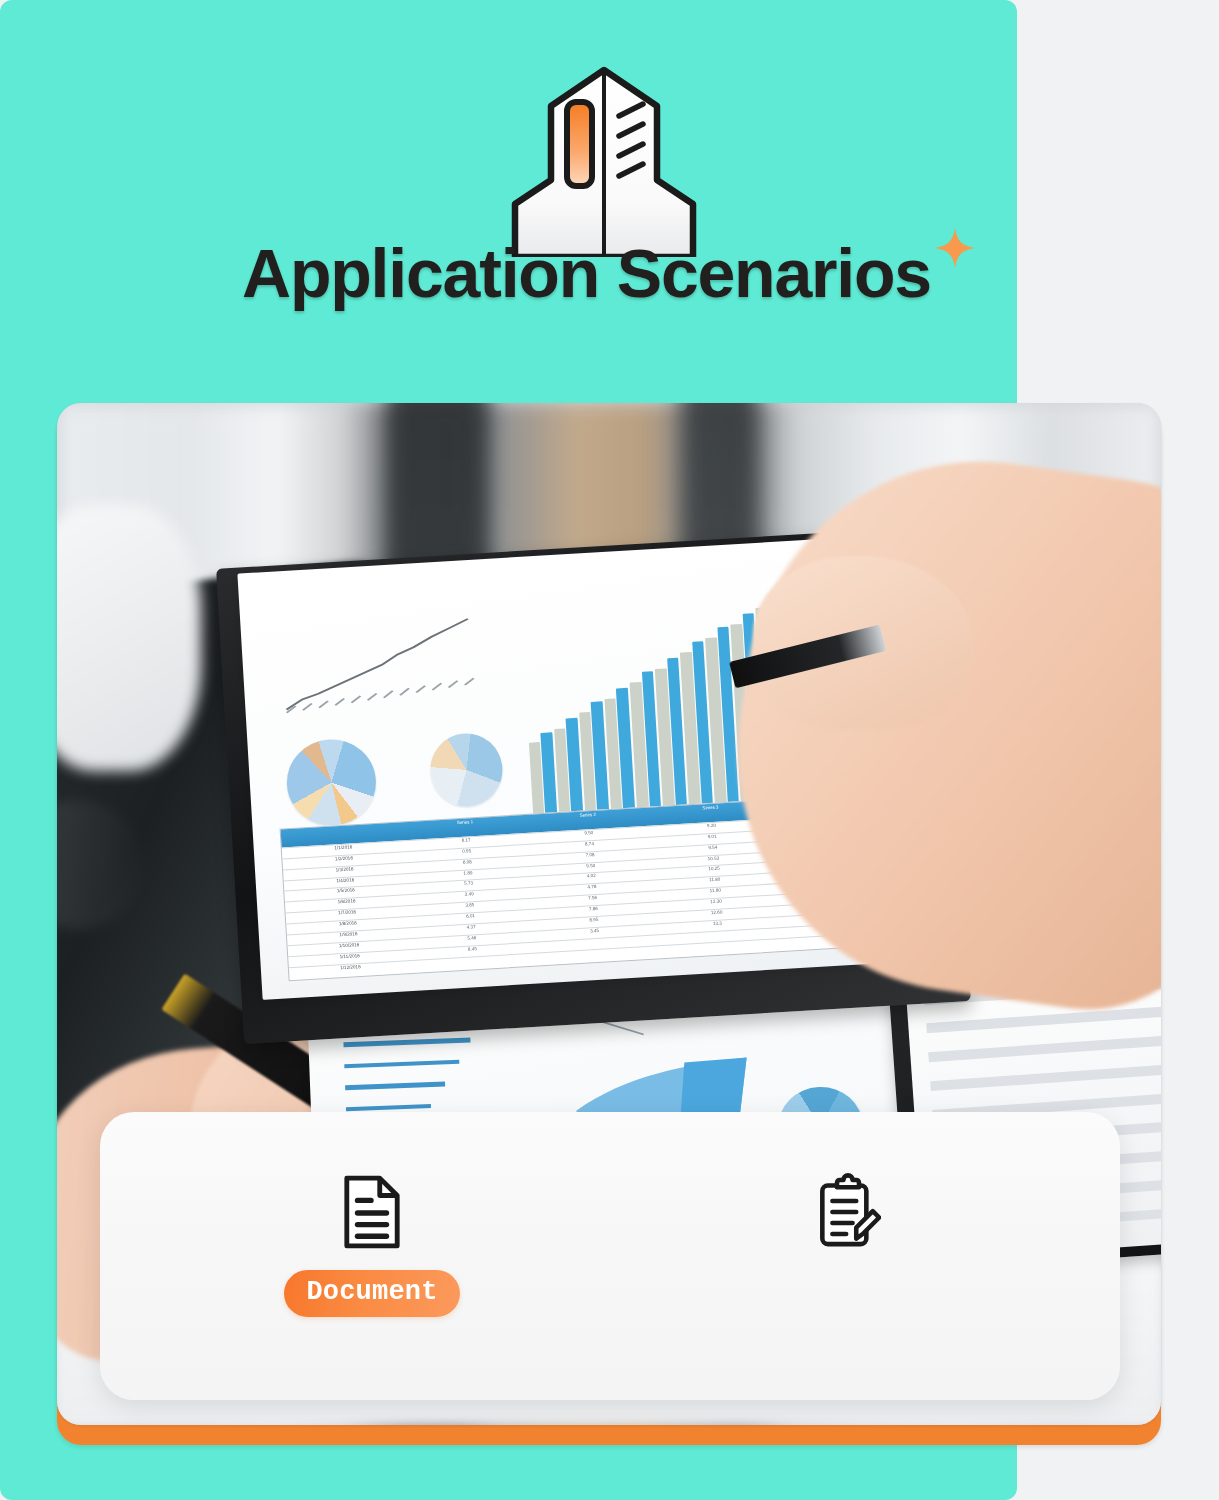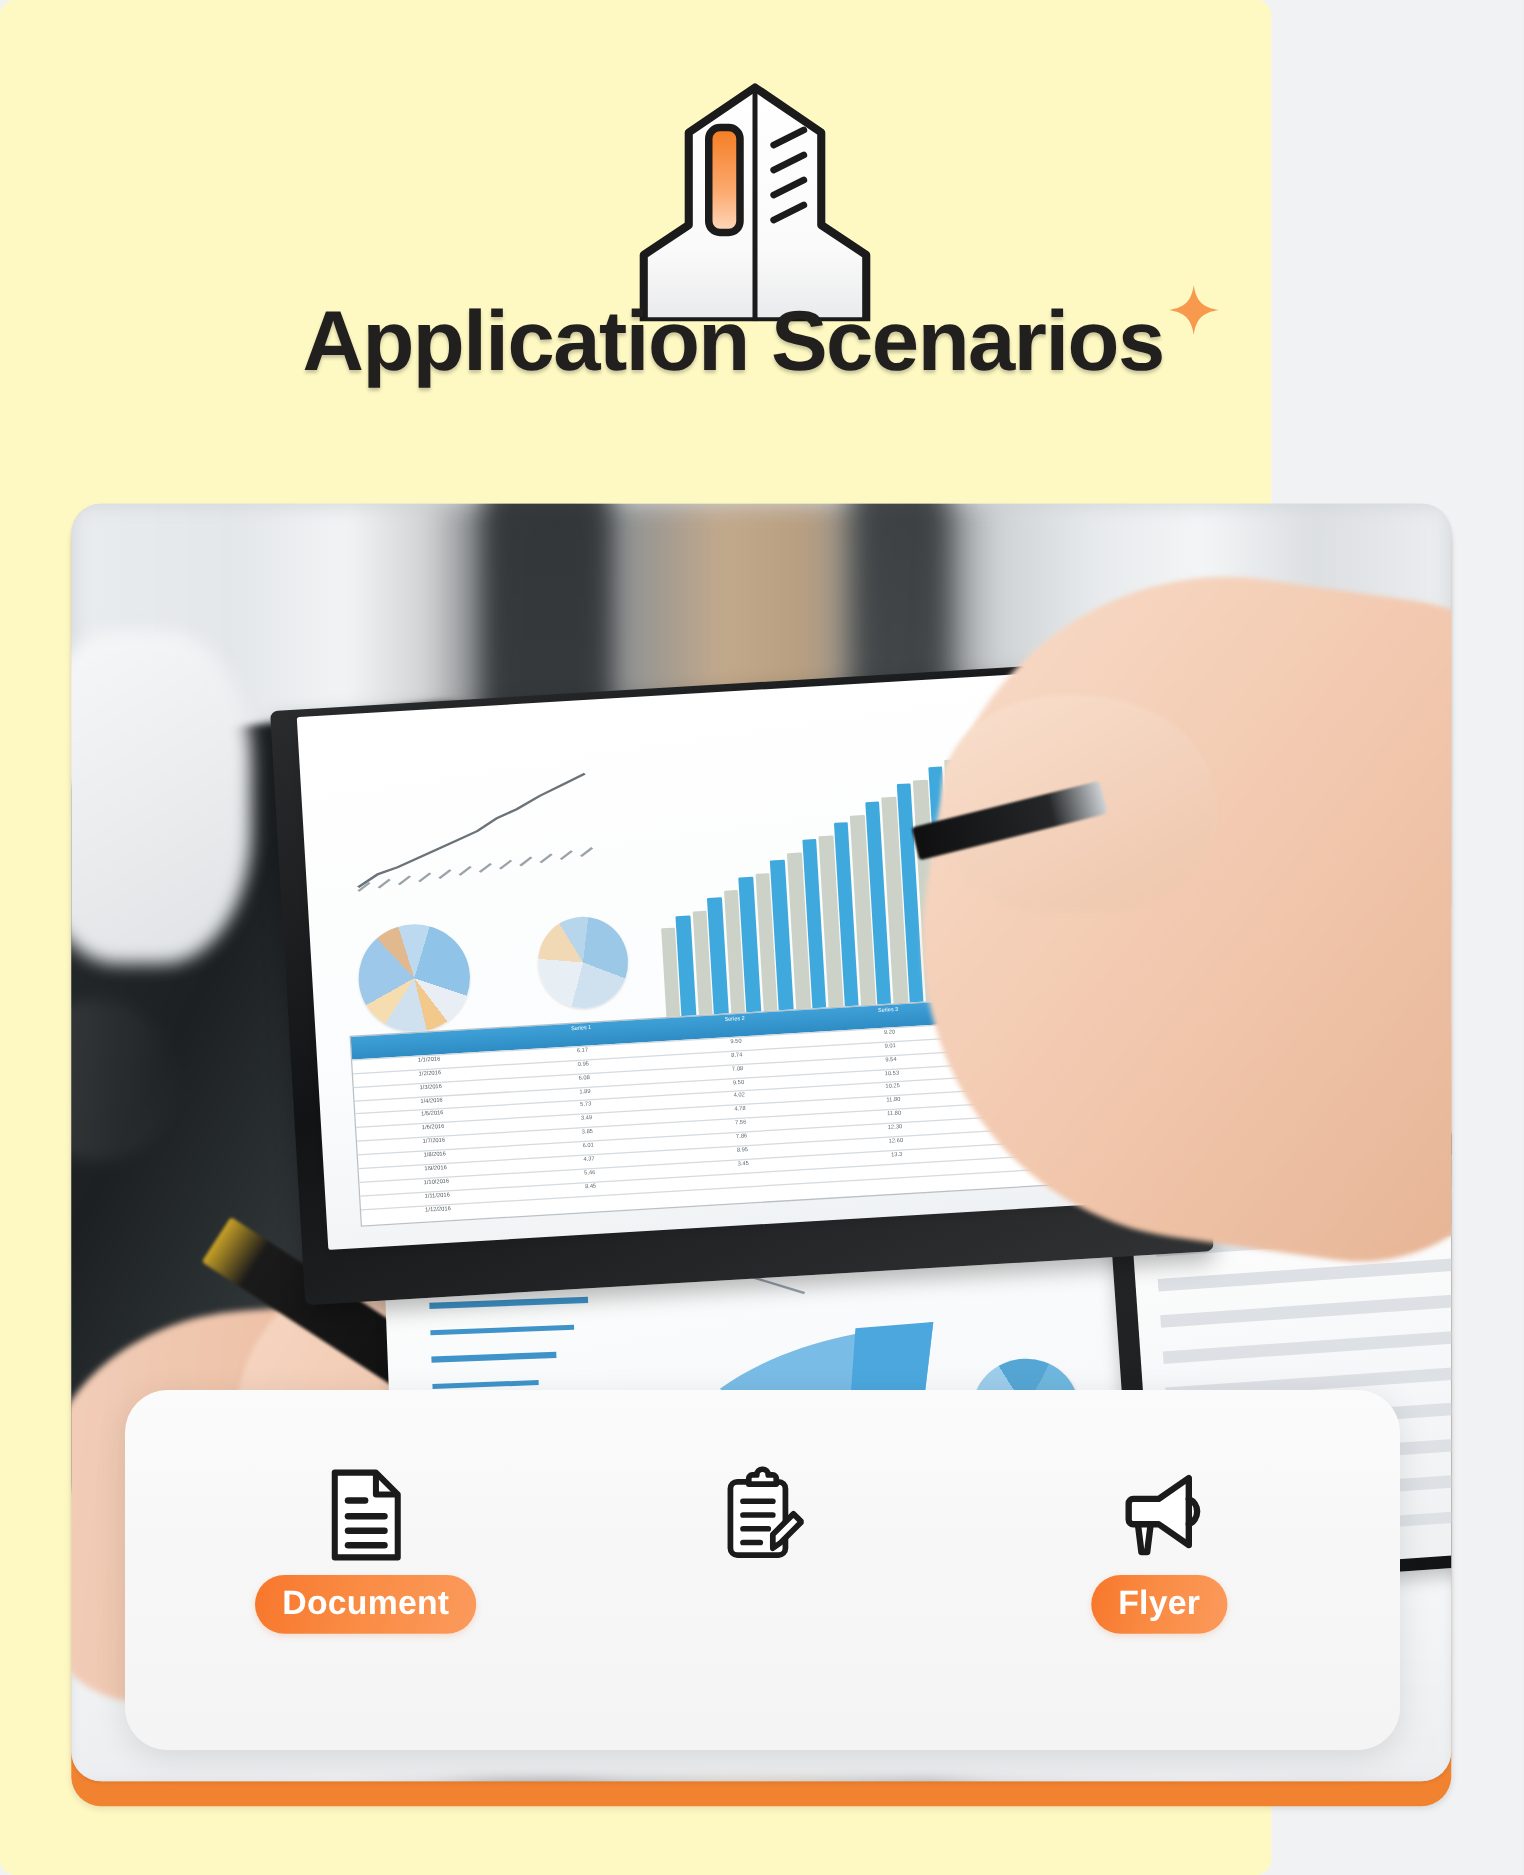--- a/index.html
+++ b/index.html
@@ -2,21 +2,21 @@
 <html><head>
 <meta charset="utf-8">
 <style>
   * { box-sizing: border-box; margin: 0; padding: 0; }
   html, body {
     width: 1219px; height: 1500px;
     background: #f1f2f4;
     font-family: "Liberation Sans", sans-serif;
     overflow: hidden;
   }
-  .page { position: relative; width: 1017px; height: 1500px; background: #fef9c3; border-radius: 12px; }
+  .page { position: relative; width: 1017px; height: 1500px; background: #5eead4; border-radius: 12px; }
 
   
   .header { position: absolute; left: 0; top: 0; width: 1219px; height: 400px; }
   .building-icon {
     position: absolute; left: 497px; top: 62px; width: 215px; height: 195px;
   }
   .title-row {
     position: absolute; left: 0; top: 238px; width: 1219px;
     display: flex; justify-content: center; align-items: flex-start;
   }
@@ -263,28 +263,28 @@
     box-shadow: 0 6px 26px rgba(0,0,0,0.10);
   }
   .icon-row {
     position: absolute; left: 0; top: 54px; width: 100%;
     display: flex; justify-content: space-around; align-items: flex-start;
     padding: 0 34px;
   }
   .icon-cell { display: flex; flex-direction: column; align-items: center; width: 186px; }
   .icon-glyph { height: 92px; display: flex; align-items: center; justify-content: center; }
   .pill {
-    margin-top: 2px;
+    margin-top: 12px;
     padding: 9px 22px 11px;
     border-radius: 40px;
     background: linear-gradient(100deg,#f7772c 0%, #fa8b43 45%, #fb9a5c 100%);
     color: #ffffff;
     font-size: 27px; font-weight: bold; letter-spacing: .2px;
     line-height: 1; white-space: nowrap;
-    font-family: Liberation Sans, sans-serif;
+    font-family: Liberation Mono, monospace;
     box-shadow: 0 2px 5px rgba(220,110,40,.18);
   }
 </style>
 </head>
 <body>
 
 <div class="page">
 
   <div class="header">
 
@@ -645,28 +645,18 @@
               <line x1="19" y1="41" x2="45" y2="41"></line>
               <line x1="19" y1="53" x2="41" y2="53"></line>
               <line x1="19" y1="65" x2="34" y2="65"></line>
             </g>
             <path d="M45 70 L45 58 L63 40 L70 47 L52 65 Z" fill="#fff" stroke="#1b1b1b" stroke-width="5" stroke-linejoin="round"></path>
           </svg>
         </div>
       </div>
 
 
-      <div class="icon-cell">
-        <div class="icon-glyph">
-          <svg viewBox="0 0 80 76" width="74" height="72">
-            <path d="M18 24 H40 L66 6 V64 L40 46 H18 a4 4 0 0 1 -4 -4 V28 a4 4 0 0 1 4 -4 Z" fill="#fff" stroke="#1b1b1b" stroke-width="5.5" stroke-linejoin="round"></path>
-            <path d="M66 24 a12 12 0 0 1 0 22" fill="none" stroke="#1b1b1b" stroke-width="5.5" stroke-linecap="round"></path>
-            <path d="M22 46 H33 L30 70 H25 Z" fill="#fff" stroke="#1b1b1b" stroke-width="5.5" stroke-linejoin="round"></path>
-          </svg>
-        </div>
-        <div class="pill">Flyer</div>
-      </div>
 
 
     </div>
   </div>
 
 </div>
 
 </body></html>

